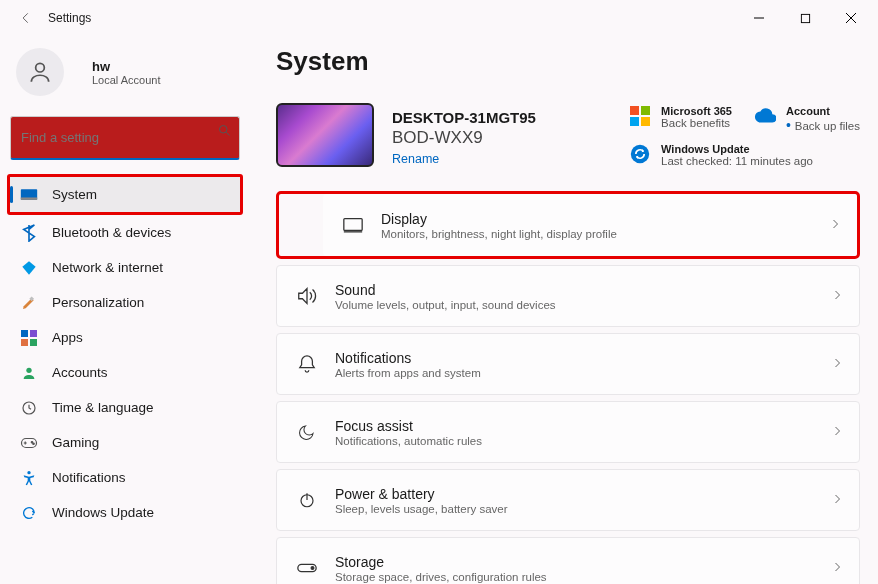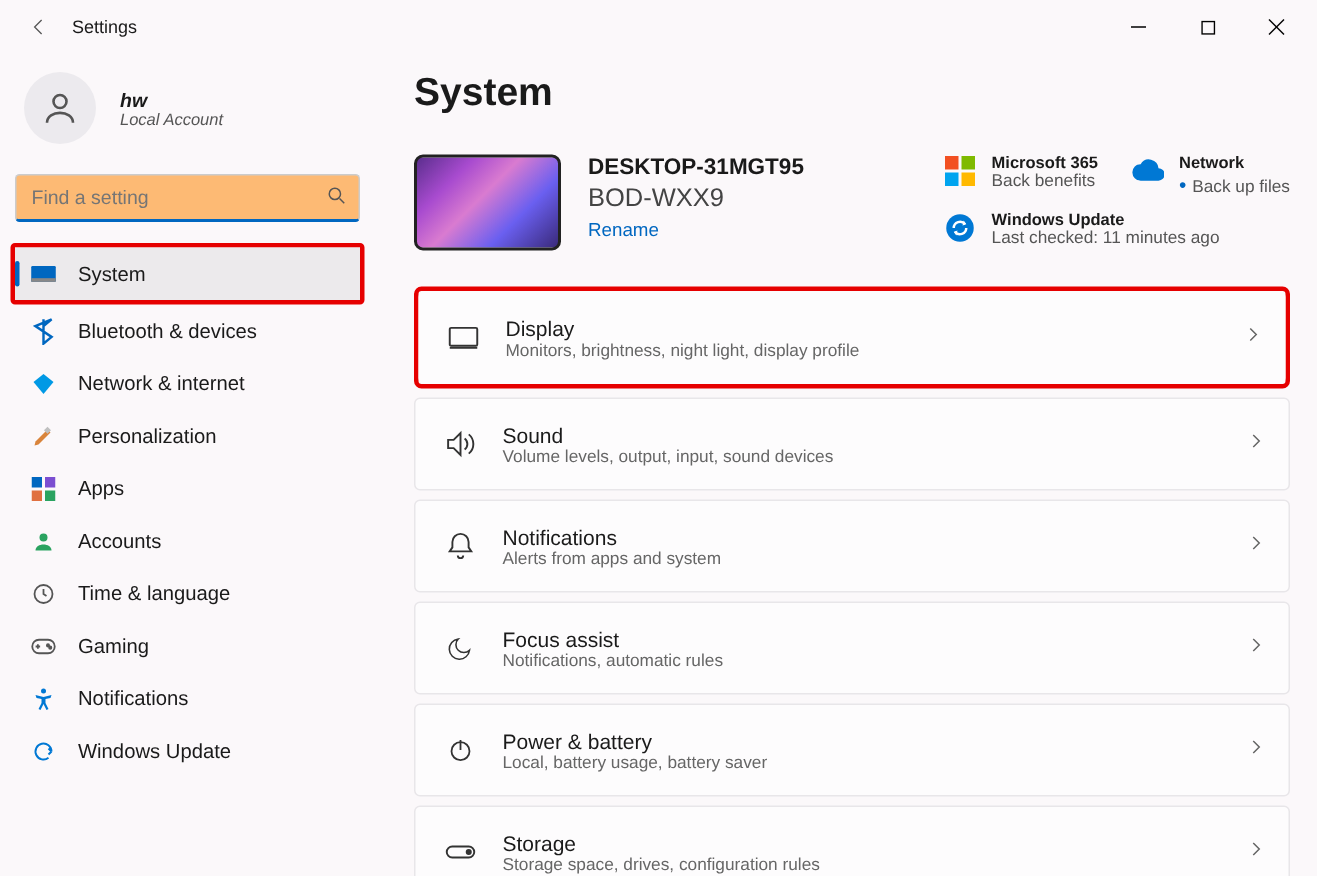--- a/index.html
+++ b/index.html
@@ -7,38 +7,38 @@
   .titlebar { display: flex; align-items: center; height: 36px; padding: 0 4px 0 10px; justify-content: flex-end; }
   .back-btn { width: 32px; height: 32px; display: flex; align-items: center; justify-content: center; color: #555; }
   .app-title { font-size: 12px; margin-left: 6px; }
   .win-controls { margin-left: auto; display: flex; }
   .win-btn { width: 46px; height: 32px; display: flex; align-items: center; justify-content: center; color: #000; }
   .container { display: flex; height: calc(100% - 36px); }
   .sidebar { width: 250px; flex-shrink: 0; padding: 6px 10px 0 10px; }
   .user-block { display: flex; align-items: center; padding: 6px 6px 16px 6px; }
   .avatar { width: 48px; height: 48px; border-radius: 50%; background: #eceaee; display: flex; align-items: center; justify-content: center; }
   .avatar svg { width: 26px; height: 26px; stroke: #555; }
-  .user-text { margin-left: 16px; font-style: italic; }
+  .user-text { margin-left: 28px; }
   .user-name { font-size: 13px; font-weight: 600; }
   .user-sub { font-size: 11px; color: #555; }
   .search-wrap { margin: 4px 0 14px 0; }
-  .search { width: 100%; height: 32px; border: 1px solid #ccc; border-bottom: 2px solid #0067c0; background: #fdba74; padding: 0 30px 0 10px; font-size: 13px; outline: none; border-radius: 3px; }
+  .search { width: 100%; height: 44px; border: 1px solid #ccc; border-bottom: 2px solid #0067c0; background: #b91c1c; padding: 0 30px 0 10px; font-size: 13px; outline: none; border-radius: 3px; }
   .search-wrap { position: relative; }
   .search-icon { position: absolute; right: 8px; top: 7px; color: #555; }
   .nav { list-style: none; margin-top: 6px; }
   .nav-item { display: flex; align-items: center; height: 35px; padding: 0 10px; border-radius: 4px; font-size: 13.5px; position: relative; cursor: default; }
   .nav-item.active { background: #eceaec; }
   .nav-item.active::before { content: ""; position: absolute; left: 0; top: 9px; bottom: 9px; width: 3px; background: #0067c0; border-radius: 2px; }
   .nav-icon { width: 18px; height: 18px; margin-right: 14px; display: flex; align-items: center; justify-content: center; }
-  .highlight-red { border: 3px solid #e60000; border-radius: 3px; }
+  .highlight-red { border: 3px solid #e60000; border-radius: 3px; padding-left: 44px; }
   .highlight-box-sidebar { padding:0; margin-left:-3px; margin-right:-3px;}
   .highlight-box-sidebar .nav-item{border-radius:0;}
   .main { flex: 1; padding: 10px 18px 0 26px; overflow-y: auto; }
   .page-title { font-size: 26px; font-weight: 600; margin-bottom: 26px; }
-  .header-row { display: flex; align-items: flex-start; gap: 18px; margin-bottom: 24px; flex-wrap:wrap; }
+  .header-row { display: flex; align-items: flex-end; gap: 18px; margin-bottom: 24px; flex-wrap:wrap; }
   .device-img { width: 98px; height: 64px; border-radius: 6px; background: linear-gradient(135deg,#5b2e8e 0%,#a84bcf 25%,#d97bd0 45%,#6a5ff0 70%,#3a2a7a 100%); border: 2px solid #222; flex-shrink:0;}
   .device-info { }
   .device-name { font-size: 15px; font-weight: 700; }
   .device-model { font-size: 17px; color: #444; margin-top: 2px; }
   .rename-link { font-size: 12.5px; color: #0067c0; margin-top: 4px; display: inline-block; }
   .spacer { flex: 1 0 20px; }
   .mini-card { display: flex; align-items: flex-start; gap: 10px; }
   .mini-card.full { width: 100%; margin-top:6px; }
   .mini-icon { width: 22px; height: 22px; flex-shrink: 0; display:flex; align-items:center; justify-content:center;}
   .mini-title { font-size: 11px; font-weight: 600; }
@@ -235,21 +235,21 @@
               <div class="mini-sub">Back benefits</div>
             </div>
           </div>
           <div class="mini-card">
             <div class="mini-icon">
                 <svg width="24" height="16" viewBox="0 0 24 16">
                   <path d="M7 15a6 6 0 010-12 7 7 0 0113 3 4 4 0 010 9z" fill="#0078d4"></path>
                 </svg>
               </div>
             <div>
-              <div class="mini-title">Network</div>
+              <div class="mini-title">Account</div>
               <div class="bullet-link">Back up files</div>
             </div>
           </div>
         </div>
         <div class="mini-card full">
           <div class="mini-icon">
               <svg width="20" height="20" viewBox="0 0 24 24">
                 <circle cx="12" cy="12" r="11" fill="#0078d4"></circle>
                 <path d="M7 12a5 5 0 019-3M17 12a5 5 0 01-9 3" stroke="#fff" stroke-width="2" fill="none"></path>
                 <path d="M15 6l2 3-3 1zM9 18l-2-3 3-1z" fill="#fff"></path>
@@ -330,21 +330,21 @@
 
       <div class="card">
         <div class="card-icon">
             <svg width="18" height="18" viewBox="0 0 24 24" fill="none" stroke="#333" stroke-width="1.6">
               <circle cx="12" cy="13" r="8"></circle>
               <line x1="12" y1="3" x2="12" y2="12"></line>
             </svg>
           </div>
         <div class="card-text">
             <div class="card-title">Power &amp; battery</div>
-            <div class="card-sub">Local, battery usage, battery saver</div>
+            <div class="card-sub">Sleep, levels usage, battery saver</div>
           </div>
         <span class="chev"><svg width="12" height="12" viewBox="0 0 24 24" fill="none" stroke="currentColor" stroke-width="2">
               <path d="M9 4l8 8-8 8"></path>
             </svg></span>
       </div>
 
       <div class="card">
         <div class="card-icon">
             <svg width="22" height="12" viewBox="0 0 24 12" fill="none" stroke="#333" stroke-width="1.4">
               <rect x="2" y="2" width="20" height="8" rx="4"></rect>

